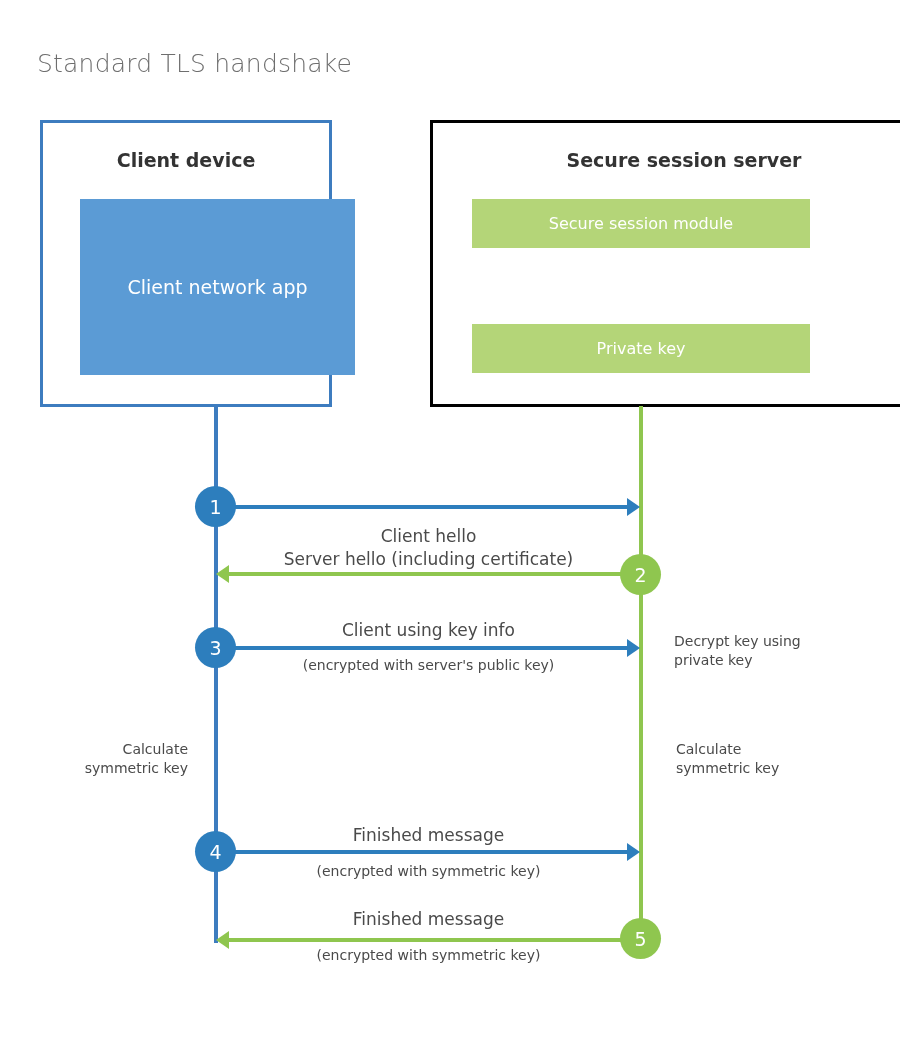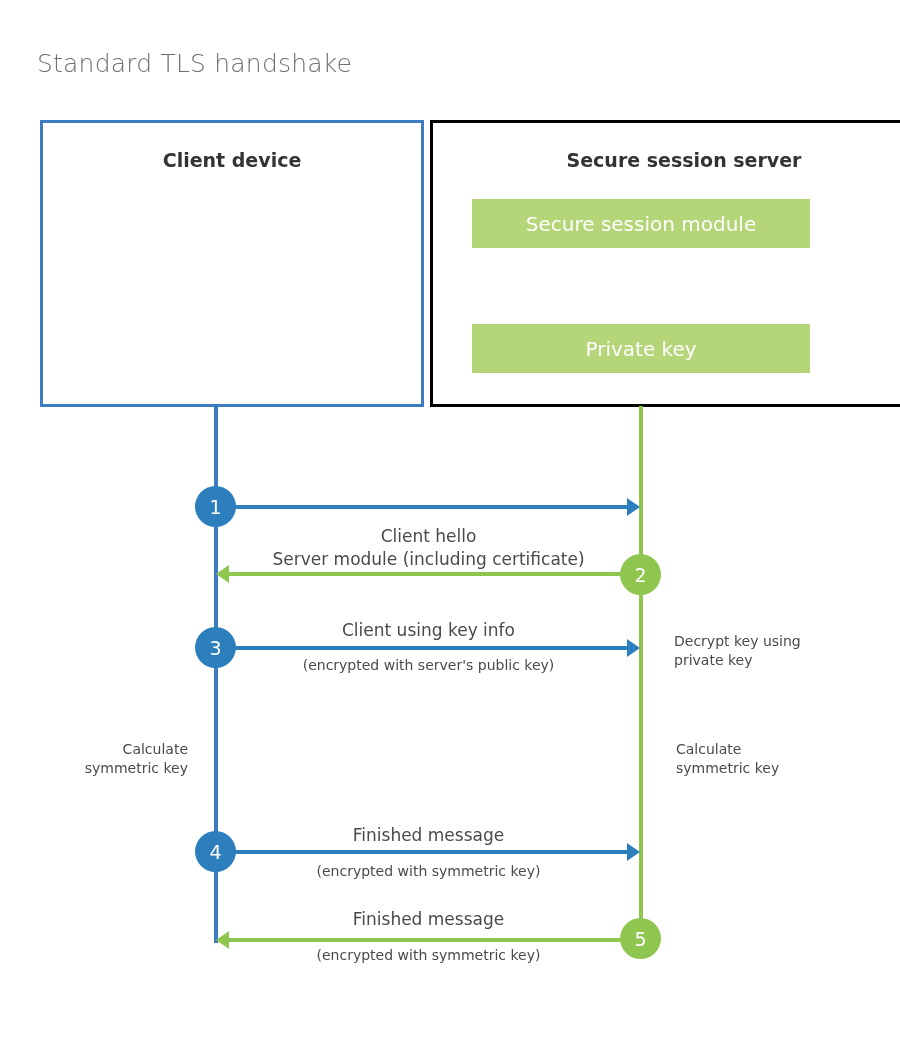--- a/index.html
+++ b/index.html
@@ -33,21 +33,21 @@
 
   
   .entity-box {
     position: absolute;
     background: #ffffff;
     box-sizing: border-box;
   }
   #client-box {
     left: 40px;
     top: 120px;
-    width: 384px;
+    width: 292px;
     height: 287px;
     border: 3px solid #3d7cbf;
   }
   #server-box {
     left: 430px;
     top: 120px;
     width: 508px;
     height: 287px;
     border: 3px solid #000000;
   }
@@ -89,21 +89,21 @@
     left: 39px;
     width: 338px;
     height: 49px;
     background: #b4d578;
     display: flex;
     align-items: center;
     justify-content: center;
   }
   .server-bar-label {
     color: #ffffff;
-    font-size: 20px;
+    font-size: 16px;
     font-weight: 400;
     text-align: right;
   }
   #server-bar-0 { top: 76px; }
   #server-bar-1 { top: 139px; }
   #server-bar-2 { top: 201px; }
 
   
   .lifeline {
     position: absolute;
@@ -190,20 +190,23 @@
   .note-left  { text-align: right; }
   .note-right { text-align: left; }
 </style>
 </head>
 <body>
 
 <div id="page-title">Standard TLS handshake</div>
 
 <div id="client-box" class="entity-box">
   <div class="entity-title">Client device</div>
+  <div id="client-app-block">
+    <div id="client-app-label">Client network app</div>
+  </div>
 </div>
 
 <div id="server-box" class="entity-box">
   <div class="entity-title">Secure session server</div>
 
   <div id="server-bar-0" class="server-bar">
     <span class="server-bar-label">Secure session module</span>
   </div>
 
 
@@ -216,21 +219,21 @@
 <div id="server-lifeline" class="lifeline"></div>
 
 <div class="msg-label" style="left:216px; top:478px; width:425px;margin-top:48px;">Client hello</div>
 <div class="msg-arrow arrow-blue" style="left:216px; top:505px; width:412px;">
   <span class="arrow-head head-right"></span>
 </div>
 <div class="step-circle circle-blue" style="left:195px; top:486px;">
   <span>1</span>
 </div>
 
-<div class="msg-label" style="left:216px; top:549px; width:425px;">Server module (including certificate)</div>
+<div class="msg-label" style="left:216px; top:549px; width:425px;">Server hello (including certificate)</div>
 <div class="msg-arrow arrow-green" style="left:228px; top:572px; width:413px;">
   <span class="arrow-head head-left"></span>
 </div>
 <div class="step-circle circle-green" style="left:620px; top:554px;">
   <span>2</span>
 </div>
 
 <div class="msg-label" style="left:216px; top:620px; width:425px;">Client using key info</div>
 <div class="msg-arrow arrow-blue" style="left:216px; top:646px; width:412px;">
   <span class="arrow-head head-right"></span>

